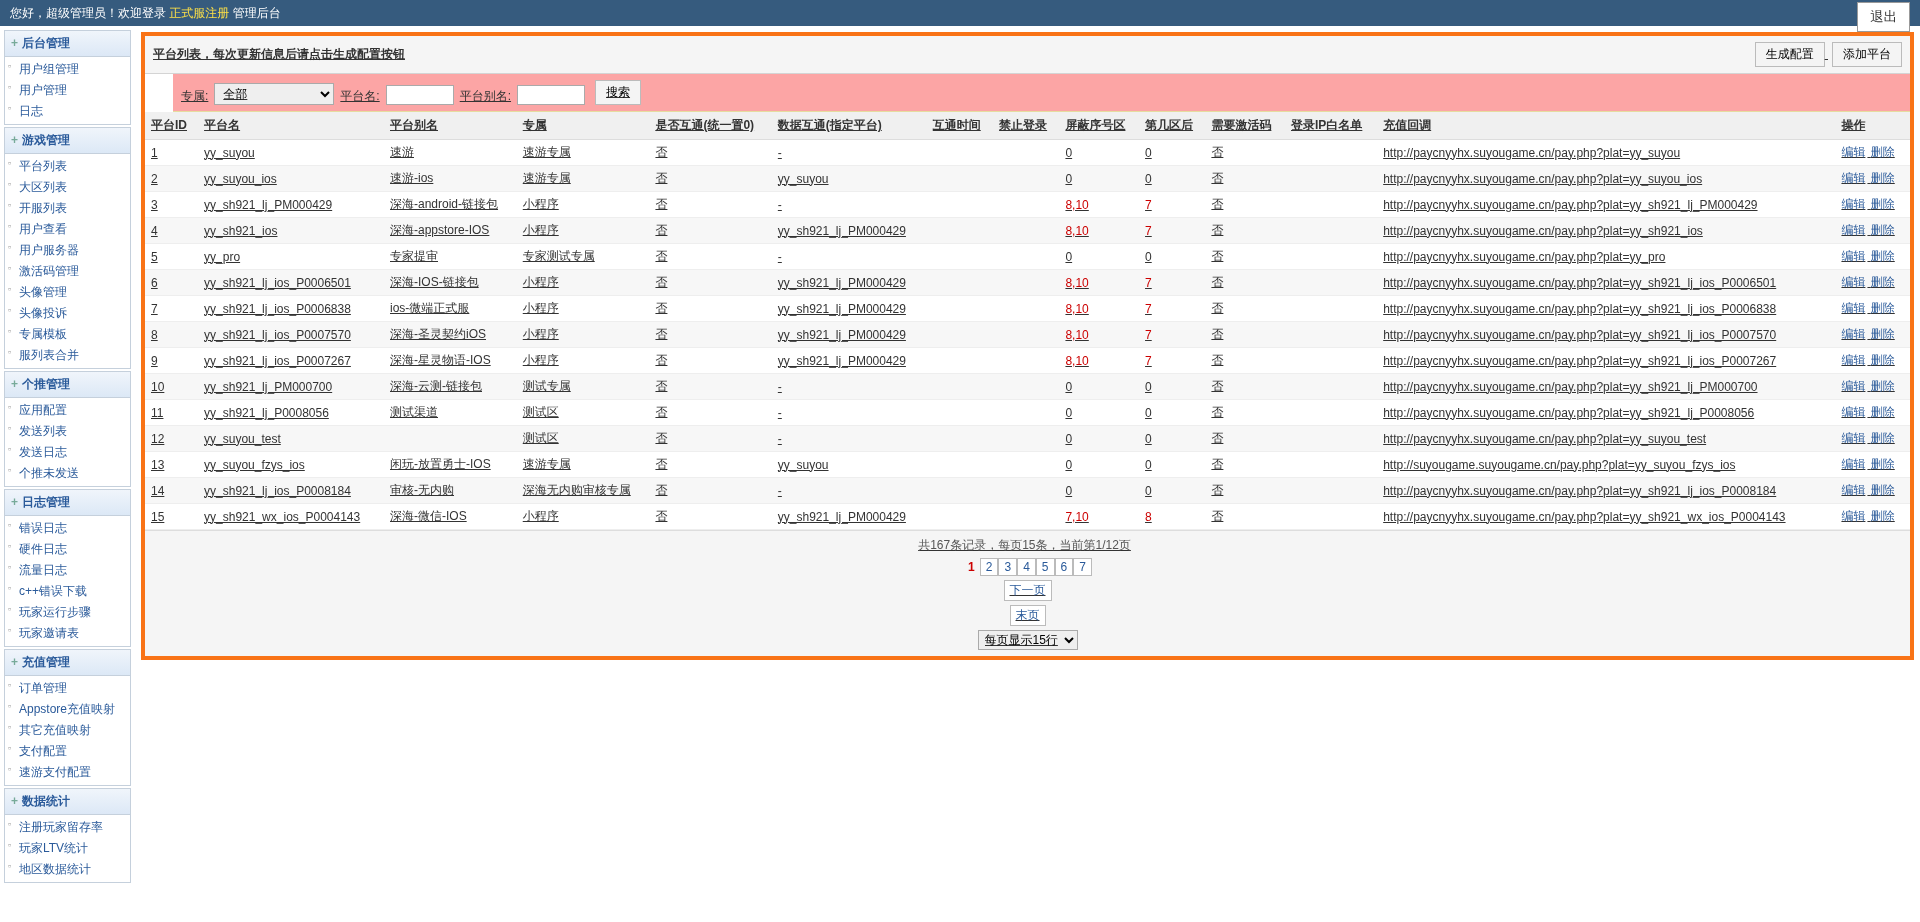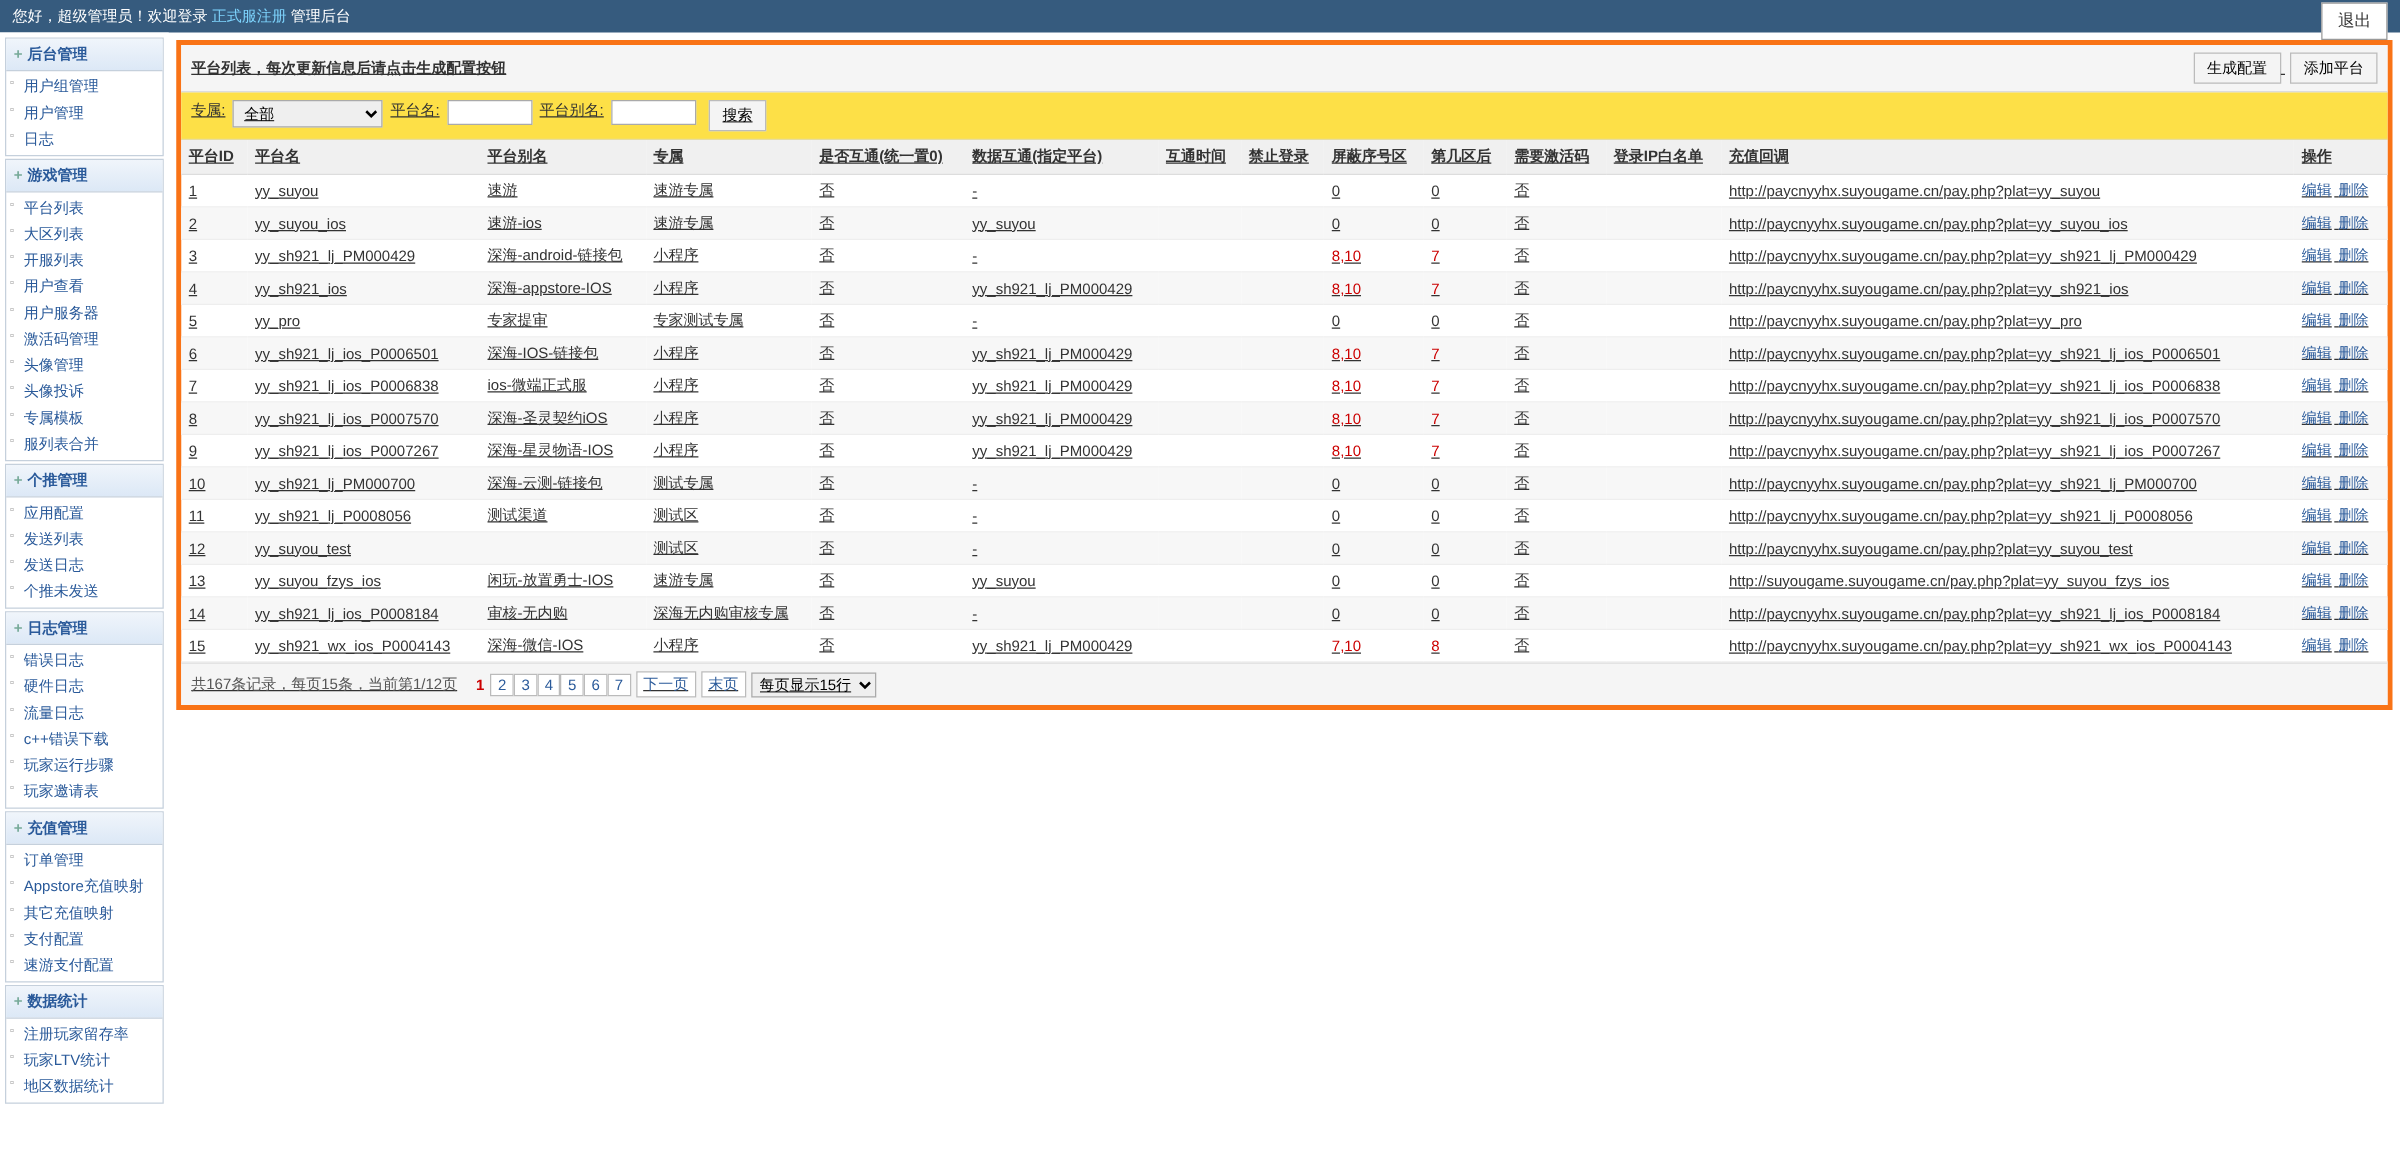--- a/index.html
+++ b/index.html
@@ -1,44 +1,44 @@
 <!DOCTYPE html>
 <html><head>
 <meta charset="utf-8">
 <style>
 * { margin: 0; padding: 0; box-sizing: border-box; }
 body { font-family: Arial, "Microsoft YaHei", sans-serif; font-size: 12px; background: #fff; color: #333; }
 .topbar { background: #365b7e; color: #fff; height: 26px; line-height: 26px; padding: 0 10px; display: flex; justify-content: space-between; }
-.topbar a { color: #7dd3fc; text-decoration: none; }
+.topbar a { color: #fde047; text-decoration: none; }
 .topbar .logout { background: #fff; color: #333; border: 1px solid #999; padding: 2px 12px; height: 30px; line-height: 14px; margin-top: 2px; cursor: pointer; }
 .layout { display: flex; }
 .sidebar { width: 135px; background: #fff; padding: 4px 4px 0 4px; }
 .side-group { border: 1px solid #c5d0dc; margin-bottom: 2px; }
 .side-header { background: linear-gradient(#f0f5fb,#dce8f6); color: #2a5a9a; font-weight: bold; padding: 4px 6px; border-bottom: 1px solid #c5d0dc; cursor: pointer; }
 .side-header .plus { color: #7a9; margin-right: 4px; }
 .side-items { padding: 2px 0; }
 .side-item { padding: 2px 6px 2px 14px; color: #2a5a9a; cursor: pointer; position: relative; }
 .side-item:before { content: "▫"; position: absolute; left: 3px; color: #999; font-size: 9px; }
 .main { flex: 1; padding: 6px; }
 .panel { border: 4px solid #f97316; text-decoration: underline; }
 .panel-header { background: #f5f5f5; border-bottom: 1px solid #d4d4d4; padding: 6px 8px; display: flex; justify-content: space-between; align-items: center; }
 .panel-header .title { font-weight: bold; color: #333; }
 .btn { background: #f4f4f4; border: 1px solid #bbb; padding: 3px 10px; cursor: pointer; font-size: 12px; margin-left: 4px; }
-.filter-bar { background: #fde047; border-bottom: 1px solid #e6dca0; padding: 6px 8px; display: flex; align-items: flex-start; gap: 6px; }
+.filter-bar { background: #fca5a5; border-bottom: 1px solid #e6dca0; padding: 6px 8px; display: flex; align-items: flex-end; gap: 6px; margin-left: 28px; }
 .filter-bar label { color: #333; }
 .filter-bar select, .filter-bar input { border: 1px solid #aaa; padding: 2px 4px; font-size: 12px; }
 .filter-bar select { width: 120px; }
 .filter-bar input { width: 68px; }
 table.grid { width: 100%; border-collapse: collapse; font-size: 12px; }
 table.grid th { background: #f0f0f0; text-align: left; padding: 5px 6px; border-bottom: 1px solid #ddd; font-weight: bold; color: #333; white-space: nowrap; }
 table.grid td { padding: 4px 6px; border-bottom: 1px solid #eee; color: #333; white-space: nowrap; }
 table.grid tr:nth-child(even) td { background: #f7f7f7; }
 table.grid td.red { color: #c00; }
 table.grid td a { color: #2a5a9a; text-decoration: none; margin-right: 2px; }
-.pager { background: #f5f5f5; border-top: 1px solid #ddd; padding: 6px 8px; display: flex; justify-content: flex-start; align-items: center; gap: 4px; }
+.pager { background: #f5f5f5; border-top: 1px solid #ddd; padding: 6px 8px; display: flex; justify-content: flex-start; align-items: center; gap: 4px; flex-direction: column; }
 .pager .info { color: #555; margin-right: 6px; }
 .pager .pg { display: inline-block; min-width: 16px; text-align: center; border: 1px solid #bbb; padding: 1px 5px; color: #2a5a9a; cursor: pointer; background: #fff; }
 .pager .pg.current { color: #c00; border: none; background: transparent; font-weight: bold; }
 .pager select { border: 1px solid #aaa; padding: 1px 2px; font-size: 12px; }
 </style>
 </head>
 <body>
 
 <div class="topbar">
   <div>

